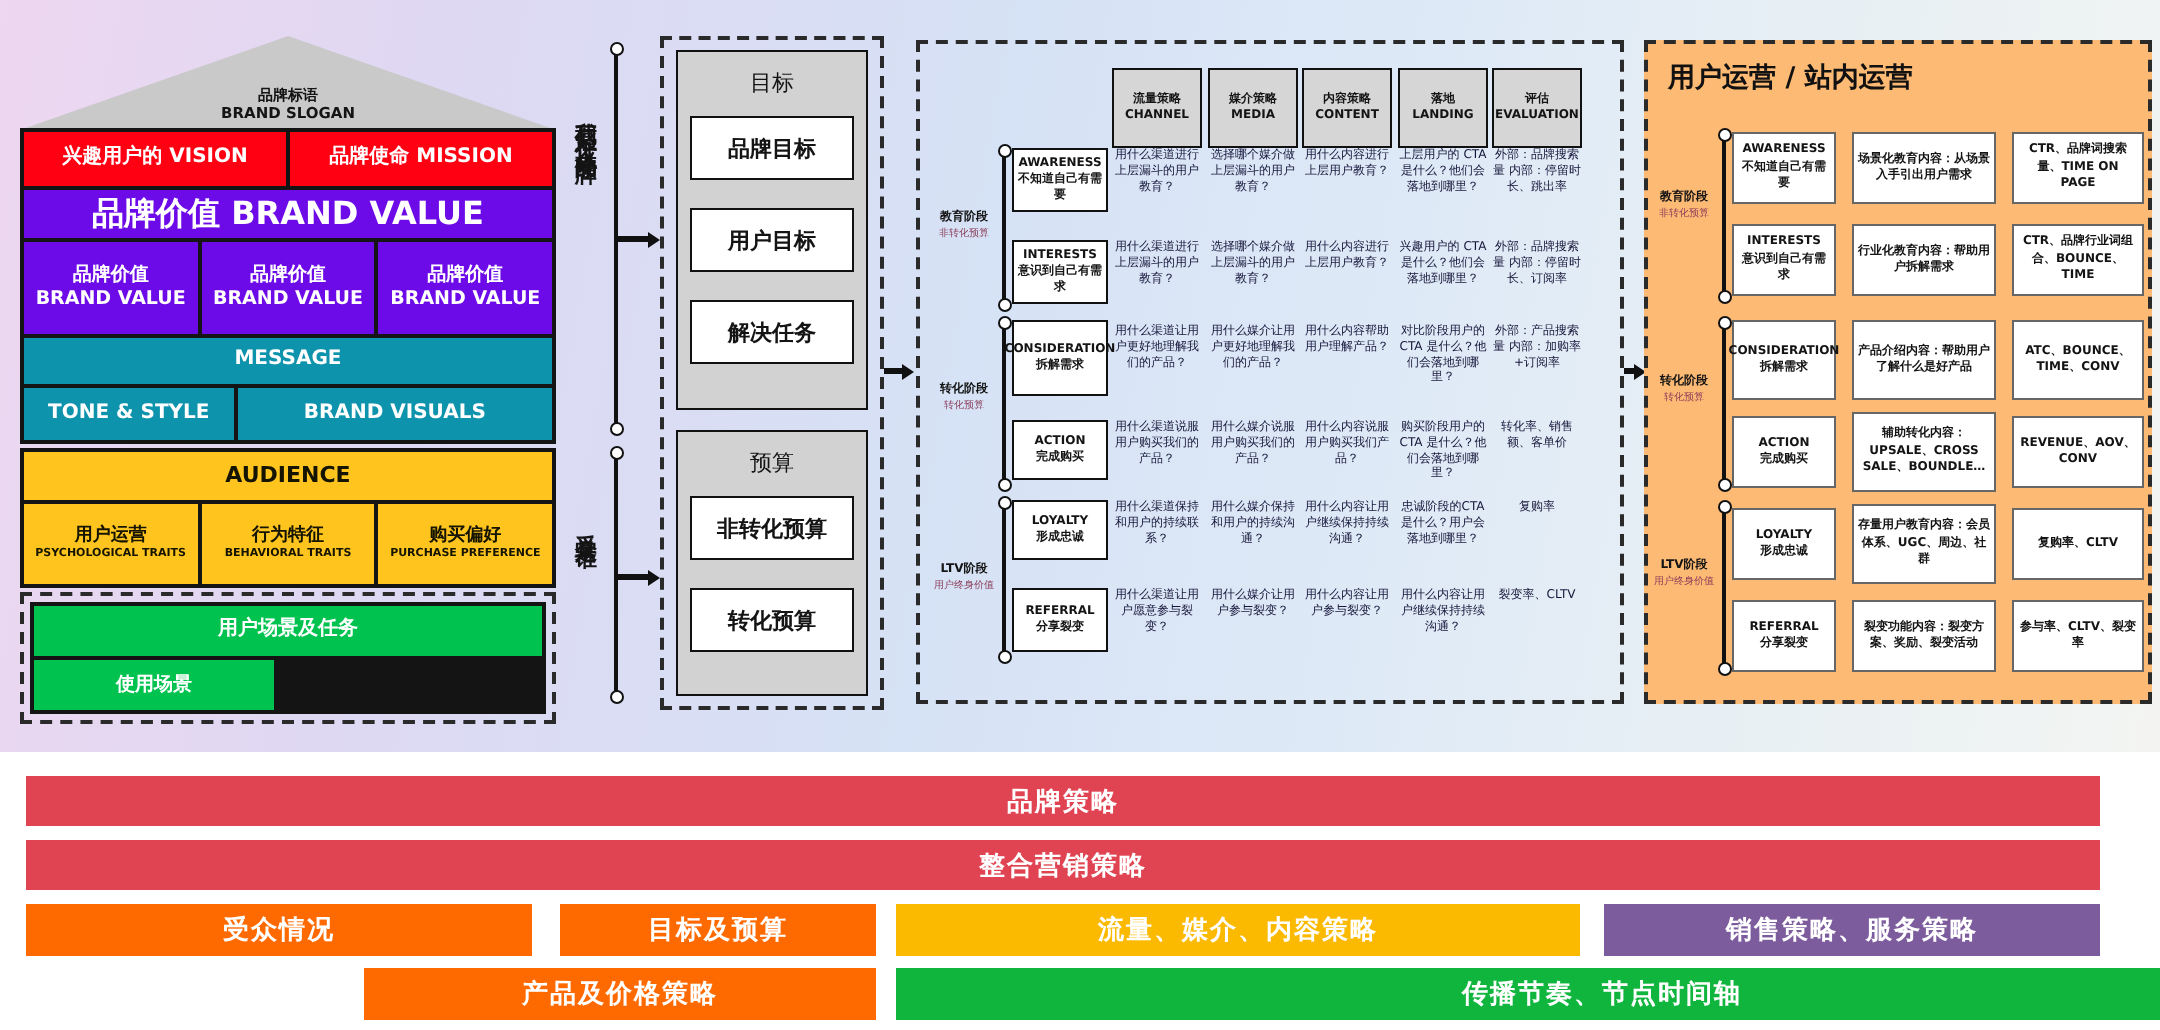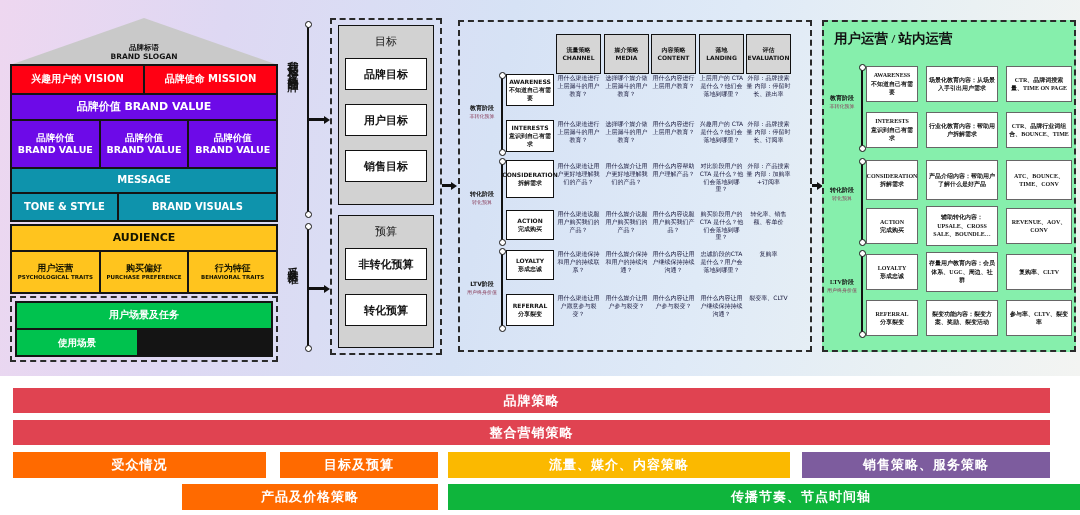--- a/index.html
+++ b/index.html
@@ -39,21 +39,21 @@
          font-weight:bold;color:#141414;text-align:center;line-height:1.4;}
   .stage{background:#fff;border:1.5px solid #111;box-sizing:border-box;display:flex;
          flex-direction:column;align-items:center;justify-content:center;font-size:6px;
          font-weight:bold;text-align:center;color:#141414;line-height:1.35;}
   .grp{display:flex;flex-direction:column;align-items:center;text-align:center;}
   .grp .g1{font-size:6px;font-weight:bold;color:#141414;}
   .grp .g2{font-size:5px;color:#8a3d5a;}
   .opbox{background:#fff;border:1.5px solid #666;box-sizing:border-box;display:flex;
          flex-direction:column;align-items:center;justify-content:center;font-size:6px;
          font-weight:bold;color:#141414;text-align:center;line-height:1.4;padding:2px;}
-  .opspanel{background:#86efac;font-family:Liberation Serif, serif;}
+  .opspanel{background:#fdba74;}
   .optitle{font-size:13.5px;font-weight:bold;color:#111;}
   
   .bar{display:flex;align-items:center;justify-content:center;color:#fff;
        font-size:13px;font-weight:bold;letter-spacing:1px;}
 </style>
 </head>
 <body>
 
 <div class="abs grad"></div>
 
@@ -61,21 +61,21 @@
   <span>品牌标语</span>
   <span>BRAND SLOGAN</span>
 </div>
 
 <div class="abs hblock" style="left:10px;top:64px;width:268px;grid-template-rows:27px 24px 46px 23px 26px;">
   <div class="hrow" style="grid-template-columns:1fr 1fr;">
     <div class="hc" style="background:#ff0013;font-size:10px;">兴趣用户的 VISION</div>
     <div class="hc" style="background:#ff0013;font-size:10px;">品牌使命 MISSION</div>
   </div>
   <div class="hrow" style="grid-template-columns:1fr;">
-    <div class="hc" style="background:#6d0ae8;font-size:11px;">品牌价值 BRAND VALUE</div>
+    <div class="hc" style="background:#6d0ae8;font-size:16px;">品牌价值 BRAND VALUE</div>
   </div>
   <div class="hrow" style="grid-template-columns:1fr 1fr 1fr;">
     <div class="hc" style="background:#6d0ae8;font-size:9.5px;">
       <span>品牌价值</span>
       <span>BRAND VALUE</span>
     </div>
     <div class="hc" style="background:#6d0ae8;font-size:9.5px;">
       <span>品牌价值</span>
       <span>BRAND VALUE</span>
     </div>
@@ -96,26 +96,26 @@
 <div class="abs hblock" style="left:10px;top:224px;width:268px;grid-template-rows:24px 40px;">
   <div class="hrow" style="grid-template-columns:1fr;">
     <div class="hc" style="background:#ffc41e;color:#141400;font-size:11px;text-align:right;">AUDIENCE</div>
   </div>
   <div class="hrow" style="grid-template-columns:1fr 1fr 1fr;">
     <div class="hc" style="background:#ffc41e;color:#141400;">
       <span style="font-size:9px;">用户运营</span>
       <span style="font-size:5.5px;">PSYCHOLOGICAL TRAITS</span>
     </div>
     <div class="hc" style="background:#ffc41e;color:#141400;">
+      <span style="font-size:9px;">行为特征</span>
+      <span style="font-size:5.5px;">BEHAVIORAL TRAITS</span>
+    </div>
+    <div class="hc" style="background:#ffc41e;color:#141400;">
       <span style="font-size:9px;">购买偏好</span>
       <span style="font-size:5.5px;">PURCHASE PREFERENCE</span>
-    </div>
-    <div class="hc" style="background:#ffc41e;color:#141400;">
-      <span style="font-size:9px;">行为特征</span>
-      <span style="font-size:5.5px;">BEHAVIORAL TRAITS</span>
     </div>
   </div>
 </div>
 
 <div class="abs dashwrap" style="left:10px;top:296px;width:268px;">
   <div class="hblock" style="width:100%;grid-template-rows:25px 25px;">
     <div class="hrow" style="grid-template-columns:1fr;">
       <div class="hc" style="background:#00c24e;font-size:10px;">用户场景及任务</div>
     </div>
     <div class="hrow" style="grid-template-columns:1fr 1.1fr;">
@@ -137,21 +137,21 @@
 <div class="abs hline" style="left:308px;top:287px;width:17px;"></div>
 <div class="abs ahead" style="left:324px;top:284.5px;"></div>
 <div class="abs vtext" style="left:284px;top:258px;height:70px;">受众是谁</div>
 
 <div class="abs dashbox" style="left:330px;top:18px;width:112px;height:337px;"></div>
 
 <div class="abs gpanel" style="left:338px;top:25px;width:96px;height:180px;">
   <div class="gtitle">目标</div>
   <div class="gbox" style="margin-top:9px;">品牌目标</div>
   <div class="gbox" style="margin-top:14px;">用户目标</div>
-  <div class="gbox" style="margin-top:14px;">销售目标</div>
+  <div class="gbox" style="margin-top:14px;">解决任务</div>
 </div>
 
 <div class="abs gpanel" style="left:338px;top:215px;width:96px;height:133px;">
   <div class="gtitle">预算</div>
   <div class="gbox" style="margin-top:9px;">非转化预算</div>
   <div class="gbox" style="margin-top:14px;">转化预算</div>
 </div>
 
 <div class="abs hline" style="left:442px;top:184px;width:10px;"></div>
 <div class="abs ahead" style="left:451px;top:181.5px;"></div>

